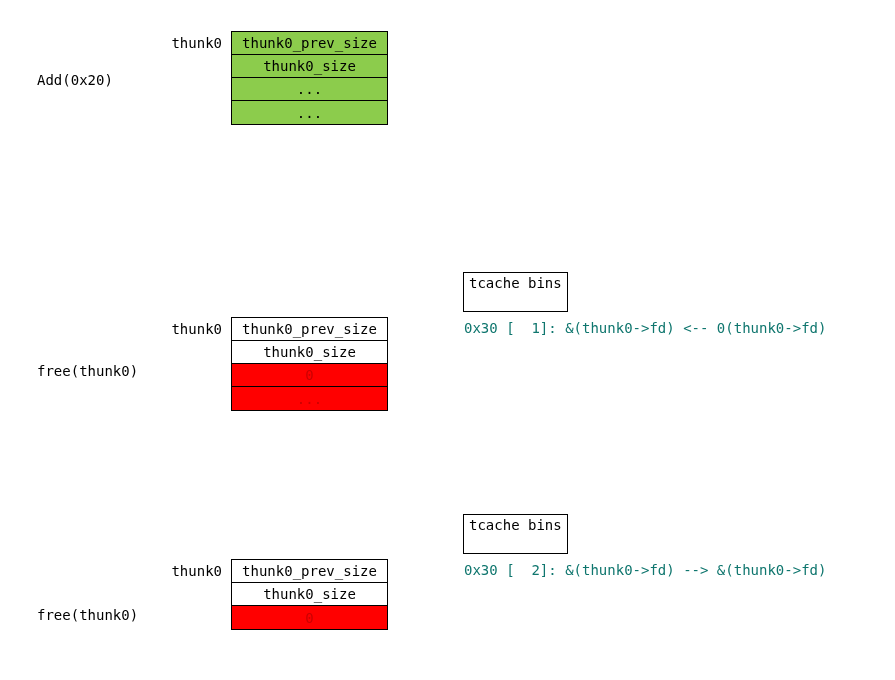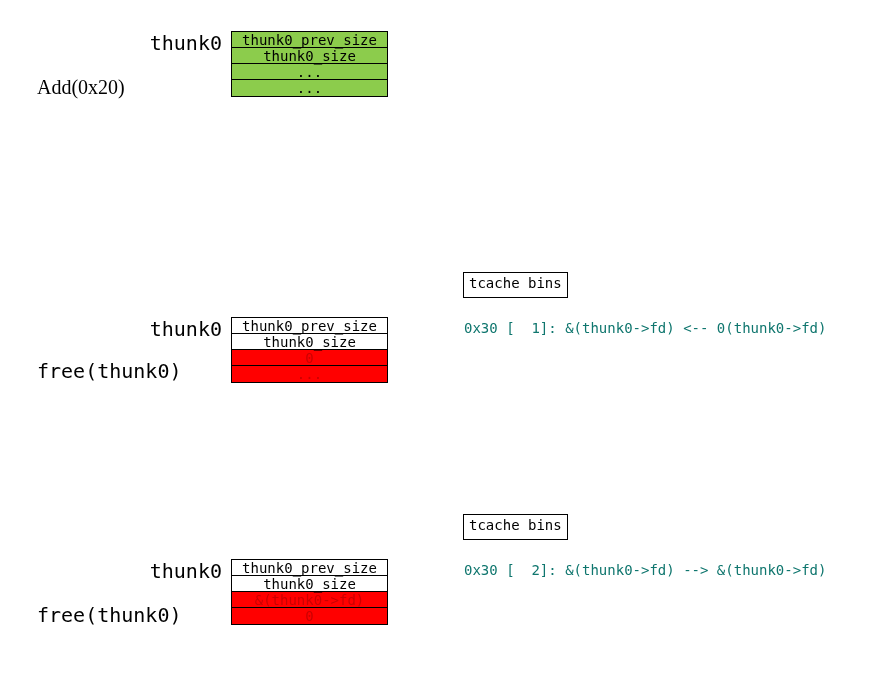--- a/index.html
+++ b/index.html
@@ -19,40 +19,40 @@
     position: absolute;
     left: 0; top: 0;
     width: 895px;
     height: 680px;
   }
 
   
   .txt {
     position: absolute;
     font-family: "DejaVu Sans Mono", "Liberation Mono", monospace;
-    font-size: 20px;
+    font-size: 14px;
     line-height: 16px;
     color: #000000;
     white-space: pre;
   }
   .txt.right {
     text-align: right;
   }
 
   
   .chunk-table {
     position: absolute;
     width: 157px;
     border: 1px solid #000000;
     border-collapse: collapse;
     box-sizing: border-box;
     background: #ffffff;
   }
   .chunk-row {
-    height: 16px;
+    height: 23px;
     box-sizing: border-box;
     border-bottom: 1px solid #000000;
     display: flex;
     align-items: center;
     justify-content: center;
     font-family: "DejaVu Sans Mono", "Liberation Mono", monospace;
     font-size: 14px;
     line-height: 14px;
     white-space: pre;
   }
@@ -71,21 +71,21 @@
     background: #FF0000;
     color: #CC0000;
   }
 
   
   .bins-box {
     position: absolute;
     border: 1px solid #000000;
     box-sizing: border-box;
     background: #ffffff;
-    padding: 2px 5px 6px 5px;
+    padding: 2px 5px 20px 5px;
     font-family: "DejaVu Sans Mono", "Liberation Mono", monospace;
     font-size: 14px;
     line-height: 16px;
     color: #000000;
     white-space: pre;
   }
 
   .bins-line {
     position: absolute;
     font-family: "DejaVu Sans Mono", "Liberation Mono", monospace;
@@ -97,21 +97,21 @@
 </style>
 </head>
 <body>
 
 <div class="stage">
 
   <div>
 
     <div class="txt right" style="left:100px; top:35px; width:122px;">thunk0</div>
 
-    <div class="txt" style="left:37px; top:79px;font-family:Liberation Serif, serif;">Add(0x20)</div>
+    <div class="txt" style="left:37px; top:72px;">Add(0x20)</div>
 
     <div class="chunk-table" style="left:231px; top:31px;">
       <div class="chunk-row fill-green">thunk0_prev_size</div>
       <div class="chunk-row fill-green">thunk0_size</div>
       <div class="chunk-row fill-green">...</div>
       <div class="chunk-row fill-green">...</div>
     </div>
   </div>
 
   <div>
@@ -134,21 +134,20 @@
 
   <div>
 
     <div class="txt right" style="left:100px; top:563px; width:122px;">thunk0</div>
 
     <div class="txt" style="left:37px; top:607px;">free(thunk0)</div>
 
     <div class="chunk-table" style="left:231px; top:559px;">
       <div class="chunk-row fill-white">thunk0_prev_size</div>
       <div class="chunk-row fill-white">thunk0_size</div>
-      <div class="chunk-row fill-red">&amp;(thunk0-&gt;fd)</div>
       <div class="chunk-row fill-red">0</div>
     </div>
 
     <div class="bins-box" style="left:463px; top:514px;">tcache bins</div>
 
     <div class="bins-line" style="left:464px; top:562px;text-align:right;">0x30 [  2]: &amp;(thunk0-&gt;fd) --&gt; &amp;(thunk0-&gt;fd)</div>
   </div>
 
 </div>
 

